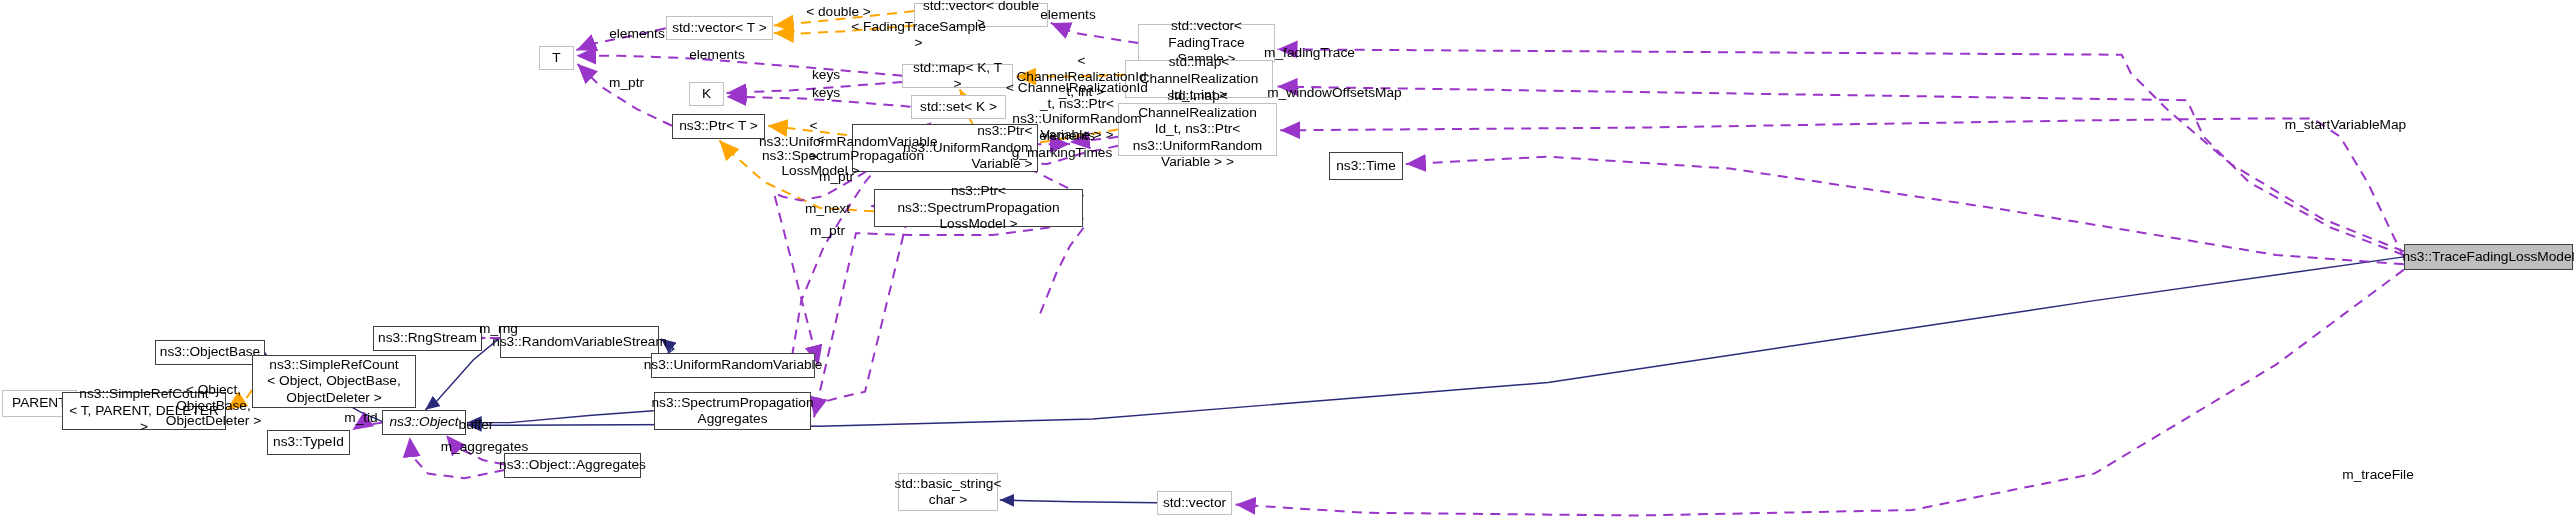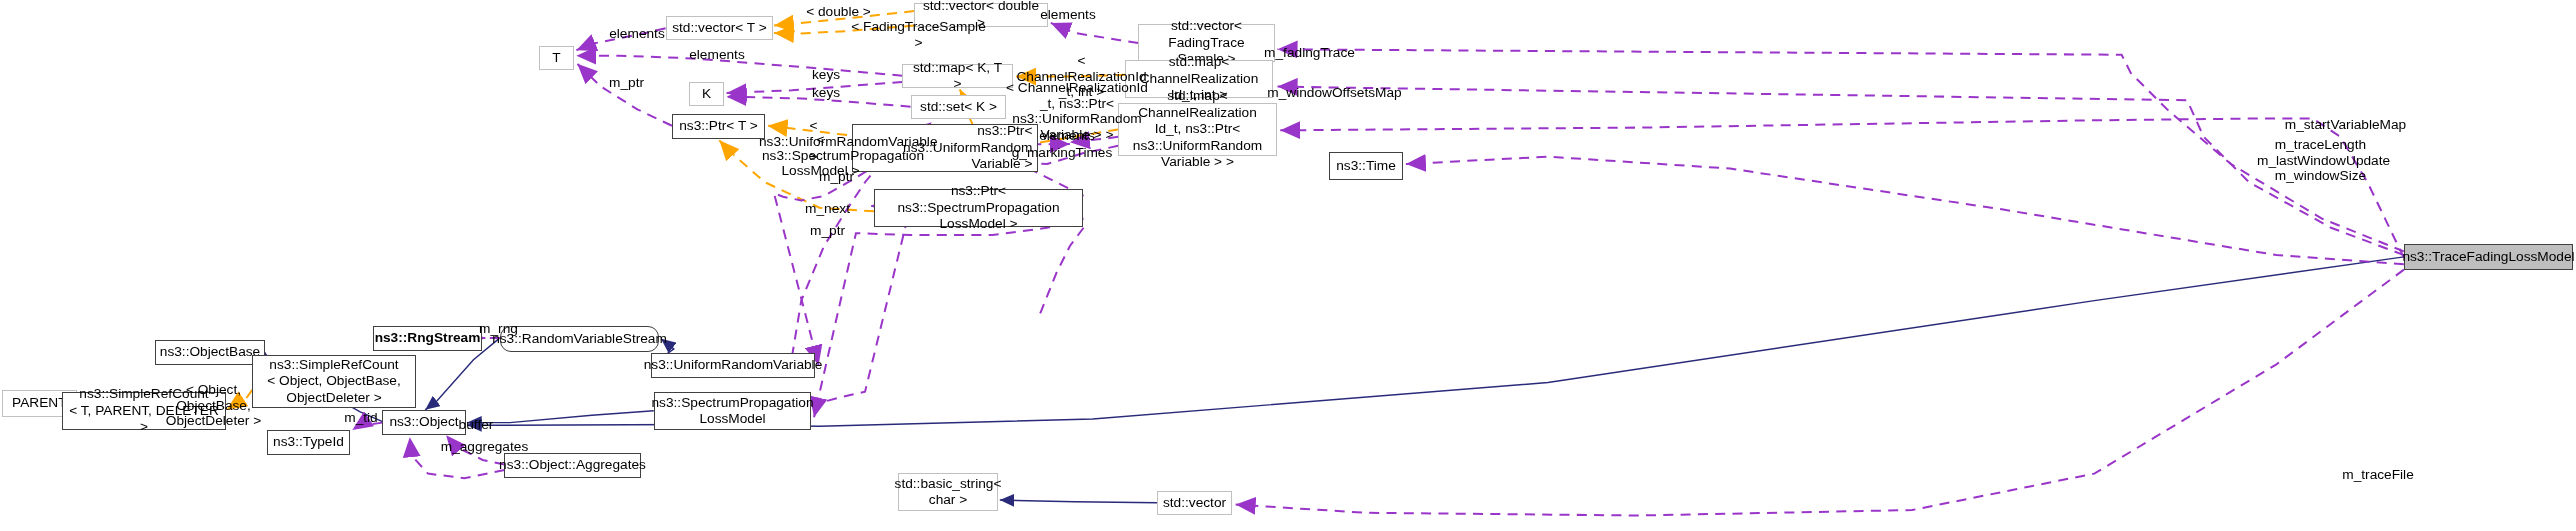--- a/index.html
+++ b/index.html
@@ -126,27 +126,27 @@
   </svg>
 
   <div class="node light" style="left:1.8px;top:390px;width:75px;height:27px;">PARENT</div>
   <div class="node dark" style="left:155px;top:340px;width:110px;height:24.6px;text-align:right;">ns3::ObjectBase</div>
   <div class="node dark" style="left:62px;top:392px;width:164px;height:38px;">ns3::SimpleRefCount
 &lt; T, PARENT, DELETER &gt;</div>
   <div class="node dark" style="left:252px;top:355px;width:164px;height:53px;">ns3::SimpleRefCount
 &lt; Object, ObjectBase,
 ObjectDeleter &gt;</div>
   <div class="node dark" style="left:267px;top:430px;width:83px;height:24.6px;">ns3::TypeId</div>
-  <div class="node dark" style="left:382px;top:410px;width:84px;height:24.6px;">ns3::Object</div>
+  <div class="node dark" style="left:382px;top:410px;width:84px;height:24.6px;font-style:italic;">ns3::Object</div>
   <div class="node dark" style="left:504px;top:453px;width:137px;height:24.6px;">ns3::Object::Aggregates</div>
-  <div class="node dark" style="left:373px;top:326px;width:109px;height:24.6px;font-weight:bold;">ns3::RngStream</div>
-  <div class="node dark" style="left:500px;top:326px;width:159px;height:26px;border-radius:11px;">ns3::RandomVariableStream</div>
+  <div class="node dark" style="left:373px;top:326px;width:109px;height:24.6px;">ns3::RngStream</div>
+  <div class="node dark" style="left:500px;top:326px;width:159px;height:32px;">ns3::RandomVariableStream</div>
   <div class="node dark" style="left:651px;top:353px;width:164px;height:24.6px;">ns3::UniformRandomVariable</div>
   <div class="node dark" style="left:654px;top:392px;width:157px;height:38px;">ns3::SpectrumPropagation
-LossModel</div>
+Aggregates</div>
   <div class="node light" style="left:539px;top:46px;width:35px;height:24px;">T</div>
   <div class="node light" style="left:689px;top:82px;width:35px;height:24px;">K</div>
   <div class="node light" style="left:666px;top:16.4px;width:107px;height:24px;">std::vector&lt; T &gt;</div>
   <div class="node light" style="left:902px;top:64px;width:111px;height:24px;text-align:center;">std::map&lt; K, T &gt;</div>
   <div class="node light" style="left:911px;top:95px;width:95px;height:24px;">std::set&lt; K &gt;</div>
   <div class="node dark" style="left:672px;top:114px;width:93px;height:24.6px;">ns3::Ptr&lt; T &gt;</div>
   <div class="node dark" style="left:852px;top:124px;width:186px;height:48px;text-align:right;">ns3::Ptr&lt; ns3::UniformRandom
 Variable &gt;</div>
   <div class="node dark" style="left:874px;top:189px;width:209px;height:38px;">ns3::Ptr&lt; ns3::SpectrumPropagation
 LossModel &gt;</div>
@@ -187,19 +187,16 @@
   <div class="edge-label" style="left:762px;top:132px;width:117px;">&lt; ns3::SpectrumPropagation
 LossModel &gt;</div>
   <div class="edge-label" style="left:1035px;top:128px;width:64px;">elements</div>
   <div class="edge-label" style="left:1011px;top:145px;width:102px;">g_markingTimes</div>
   <div class="edge-label" style="left:813px;top:169px;width:47px;">m_ptr</div>
   <div class="edge-label" style="left:800px;top:201px;width:55px;">m_next</div>
   <div class="edge-label" style="left:804px;top:223px;width:47px;">m_ptr</div>
   <div class="edge-label" style="left:1261px;top:45px;width:97px;">m_fadingTrace</div>
   <div class="edge-label" style="left:1267px;top:85px;width:135px;">m_windowOffsetsMap</div>
   <div class="edge-label" style="left:2282px;top:117px;width:127px;">m_startVariableMap</div>
-  <div class="edge-label" style="left:2257px;top:137px;width:127px;">m_traceLength
-m_lastWindowUpdate
-m_windowSize</div>
   <div class="edge-label" style="left:2337px;top:467px;width:82px;">m_traceFile</div>
 
 </div>
 
 
 </body></html>

